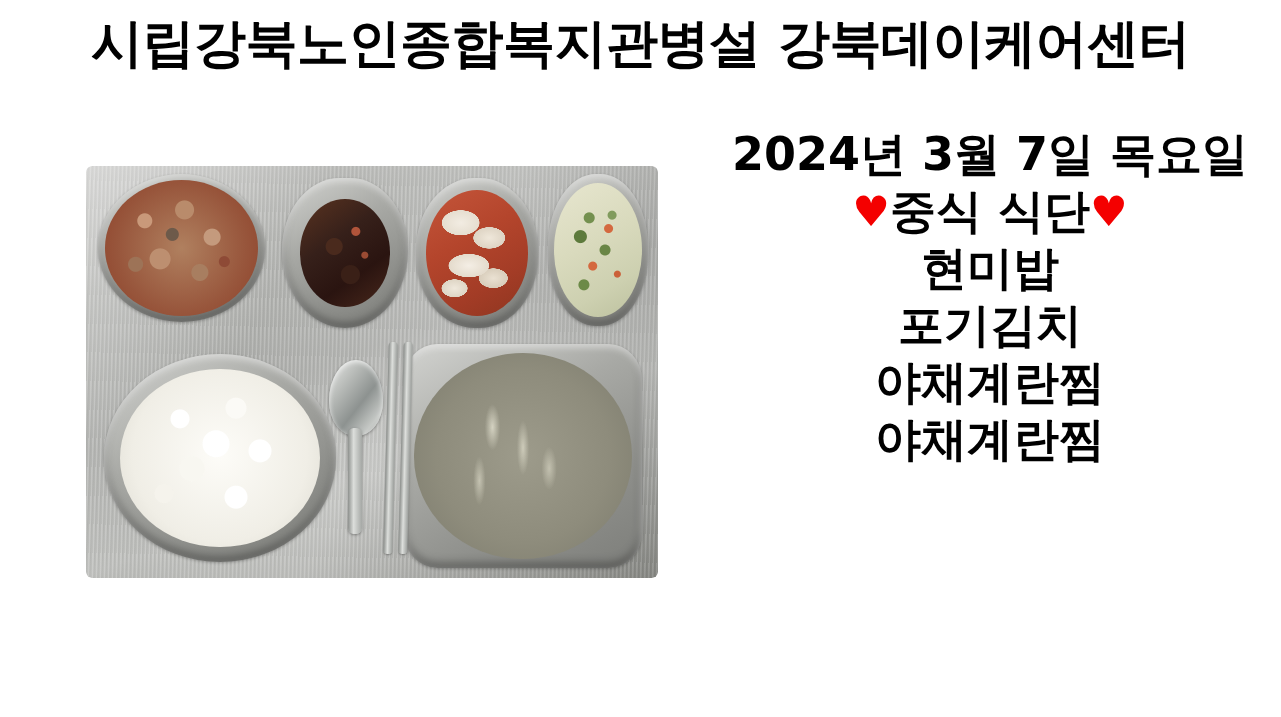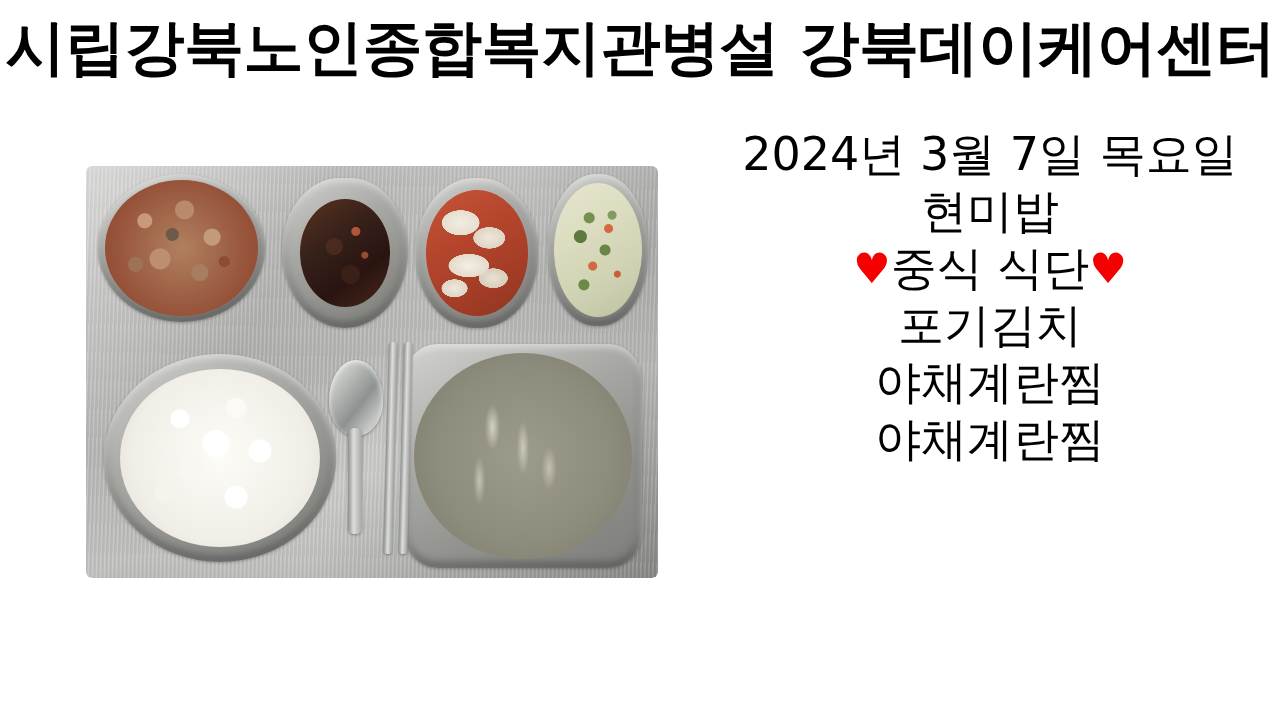--- a/index.html
+++ b/index.html
@@ -22,21 +22,21 @@
     background: #ffffff;
   }
 
   
   .title {
     position: absolute;
     left: 0;
     top: 14px;
     width: 1281px;
     text-align: center;
-    font-size: 60px;
+    font-size: 52px;
     line-height: 1.12;
     font-weight: 700;
     letter-spacing: -0.5px;
     color: #000000;
     white-space: nowrap;
   }
 
   
   .photo-wrap {
     position: absolute;
@@ -204,21 +204,21 @@
 
   
   .menu-block {
     position: absolute;
     left: 700px;
     top: 126px;
     width: 580px;
     text-align: center;
     font-size: 46px;
     line-height: 57px;
-    font-weight: 400;
+    font-weight: 700;
     color: #000000;
     white-space: nowrap;
   }
   .menu-line { display: block; }
   .heart {
     color: #f40000;
     font-size: 42px;
     line-height: 1;
     vertical-align: 1px;
   }
@@ -263,21 +263,21 @@
         <div class="spoon-handle"></div>
       </div>
       <div class="chopstick cs-1"></div>
       <div class="chopstick cs-2"></div>
     </div>
   </div>
 
   <div class="menu-block">
     <span class="menu-line">2024년 3월 7일 목요일</span>
 
+    <span class="menu-line"><span class="heart">♥</span><span>중식 식단</span><span class="heart">♥</span></span>
+
     <span class="menu-line">현미밥</span>
-
-    <span class="menu-line"><span class="heart">♥</span><span>중식 식단</span><span class="heart">♥</span></span>
     <span class="menu-line">포기김치</span>
     <span class="menu-line">야채계란찜</span>
     <span class="menu-line">야채계란찜</span>
   </div>
 
 </div>
 
 </body></html>

